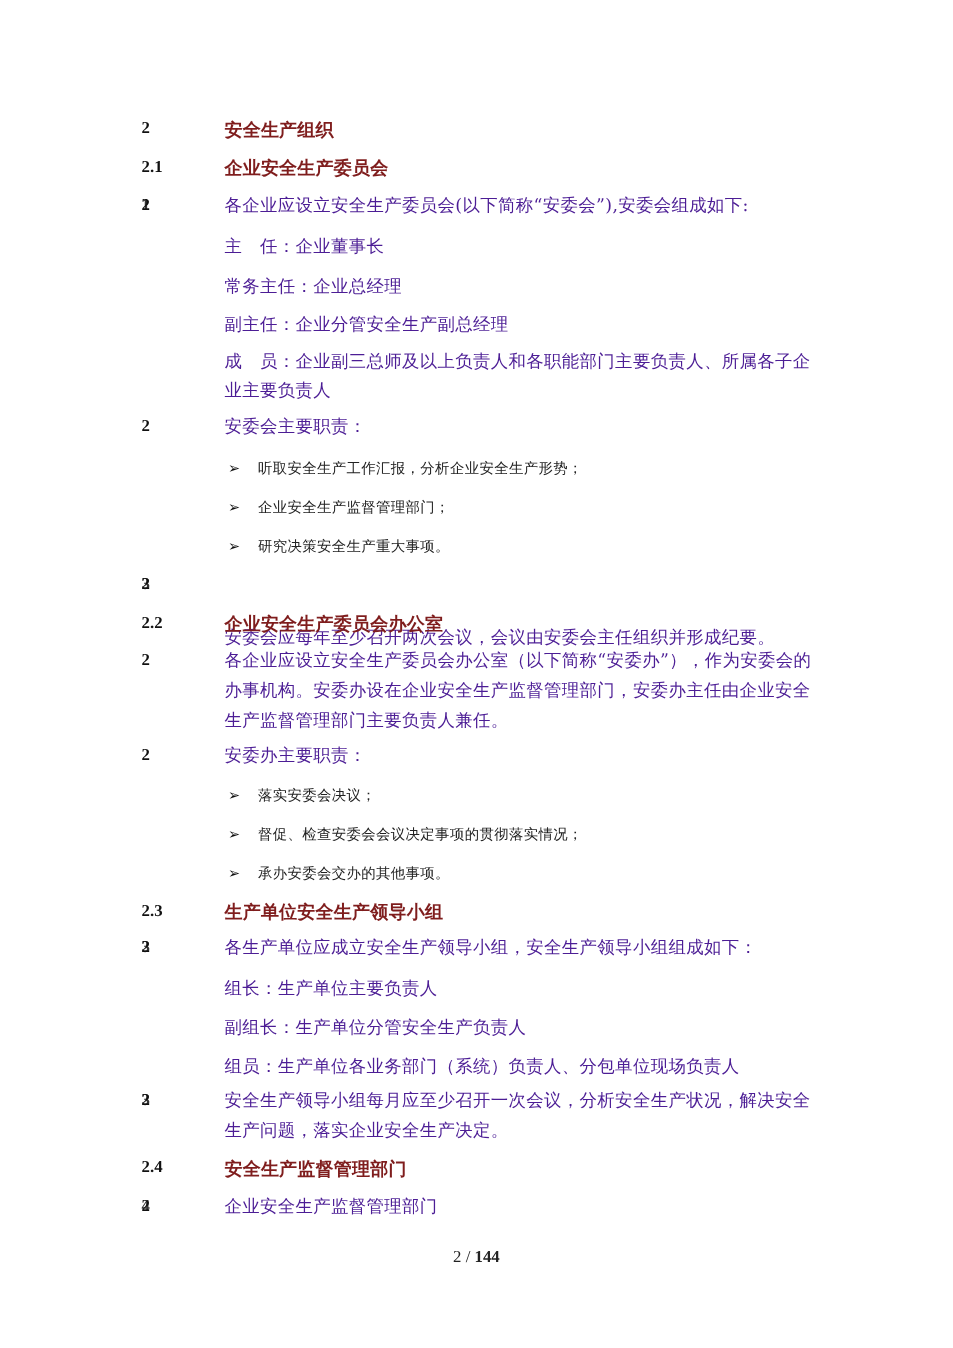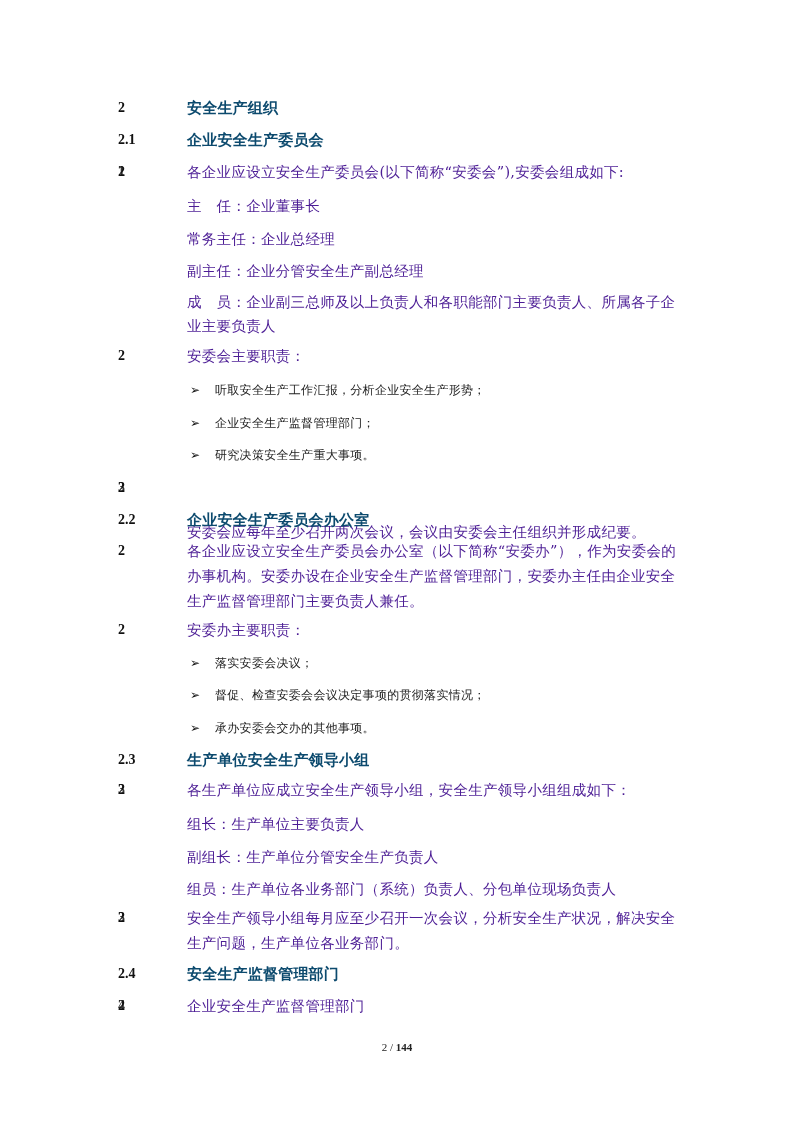--- a/index.html
+++ b/index.html
@@ -40,21 +40,21 @@
       top: 0;
       opacity: 0.85;
     }
     .head-text {
       position: absolute;
       left: 187px;
       font-family: "DejaVu Sans", "Liberation Sans", sans-serif;
       font-weight: bold;
       font-size: 15px;
       line-height: 20px;
-      color: #0c4a6e;
+      color: #7f1d1d;
       letter-spacing: 0.2px;
     }
     .body-text {
       position: absolute;
       left: 187px;
       width: 490px;
       font-family: "DejaVu Serif", "Liberation Serif", serif;
       font-size: 14.5px;
       line-height: 24px;
       color: #4c1d95;
@@ -78,21 +78,21 @@
       color: #222;
       letter-spacing: 0.3px;
     }
     .footer {
       position: absolute;
       top: 1041px;
       left: 0;
       width: 794px;
       text-align: center;
       font-family: "Liberation Serif", "DejaVu Serif", serif;
-      font-size: 11px;
+      font-size: 14px;
       color: #222;
     }
     .footer b { font-weight: bold; }
   </style>
 </head>
 <body>
 
 <div class="page">
 
   <div class="row" style="top:98px;">
@@ -201,21 +201,21 @@
   </div>
   <div class="row" style="top:877px;">
     <span class="body-text">组员：生产单位各业务部门（系统）负责人、分包单位现场负责人</span>
   </div>
 
   <div class="row" style="top:908px;">
     <span class="num">
       <span>2</span>
       <span class="num-over">3</span>
     </span>
-    <span class="body-text" style="top:-2px; line-height:25px;">安全生产领导小组每月应至少召开一次会议，分析安全生产状况，解决安全生产问题，生产单位各业务部门。</span>
+    <span class="body-text" style="top:-2px; line-height:25px;">安全生产领导小组每月应至少召开一次会议，分析安全生产状况，解决安全生产问题，落实企业安全生产决定。</span>
   </div>
 
   <div class="row" style="top:964px;">
     <span class="num">2.4</span>
     <span class="head-text">安全生产监督管理部门</span>
   </div>
 
   <div class="row" style="top:996px;">
     <span class="num">
       <span>2</span>

